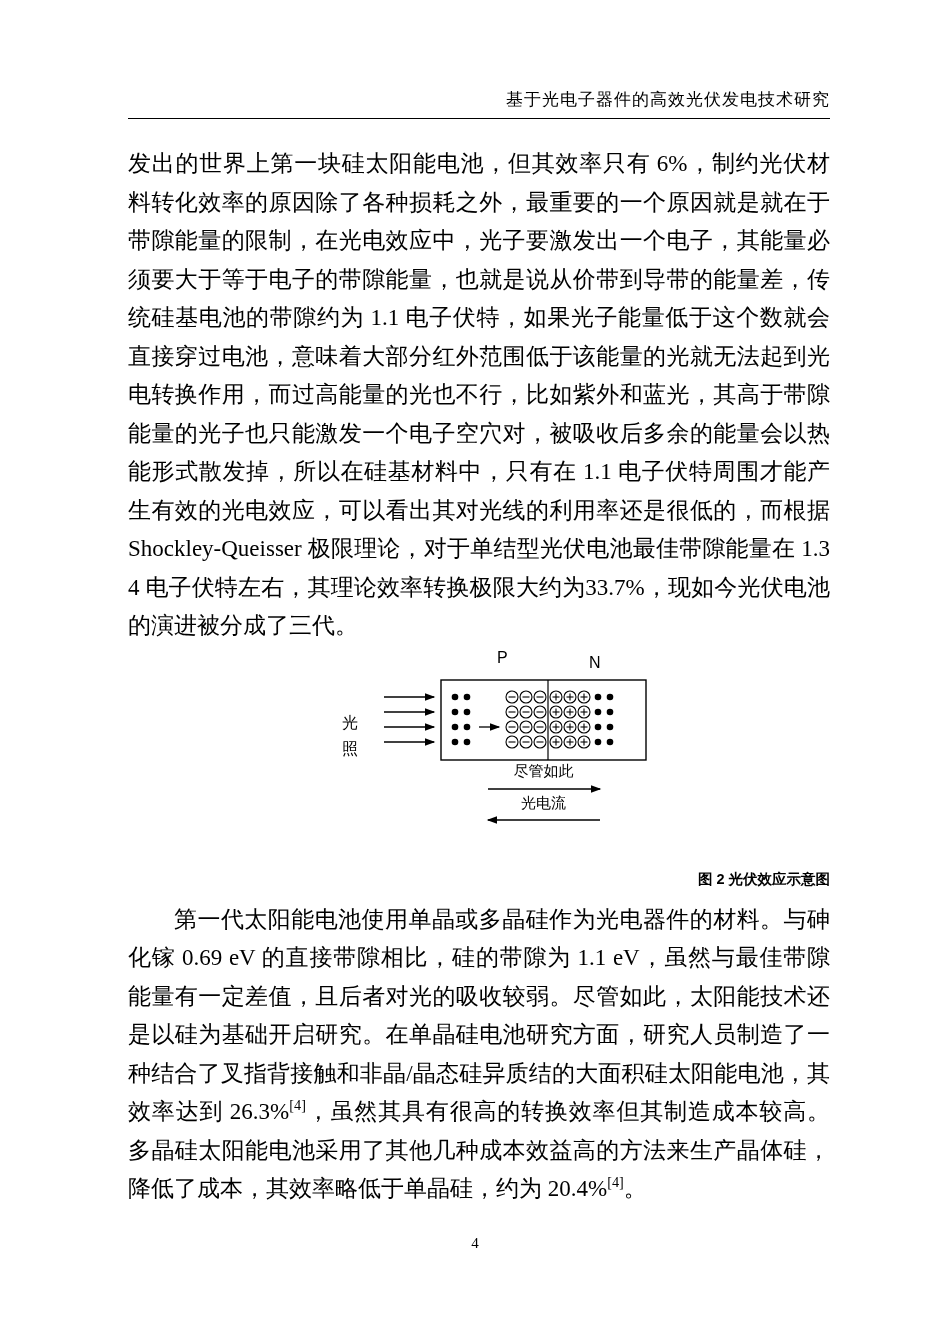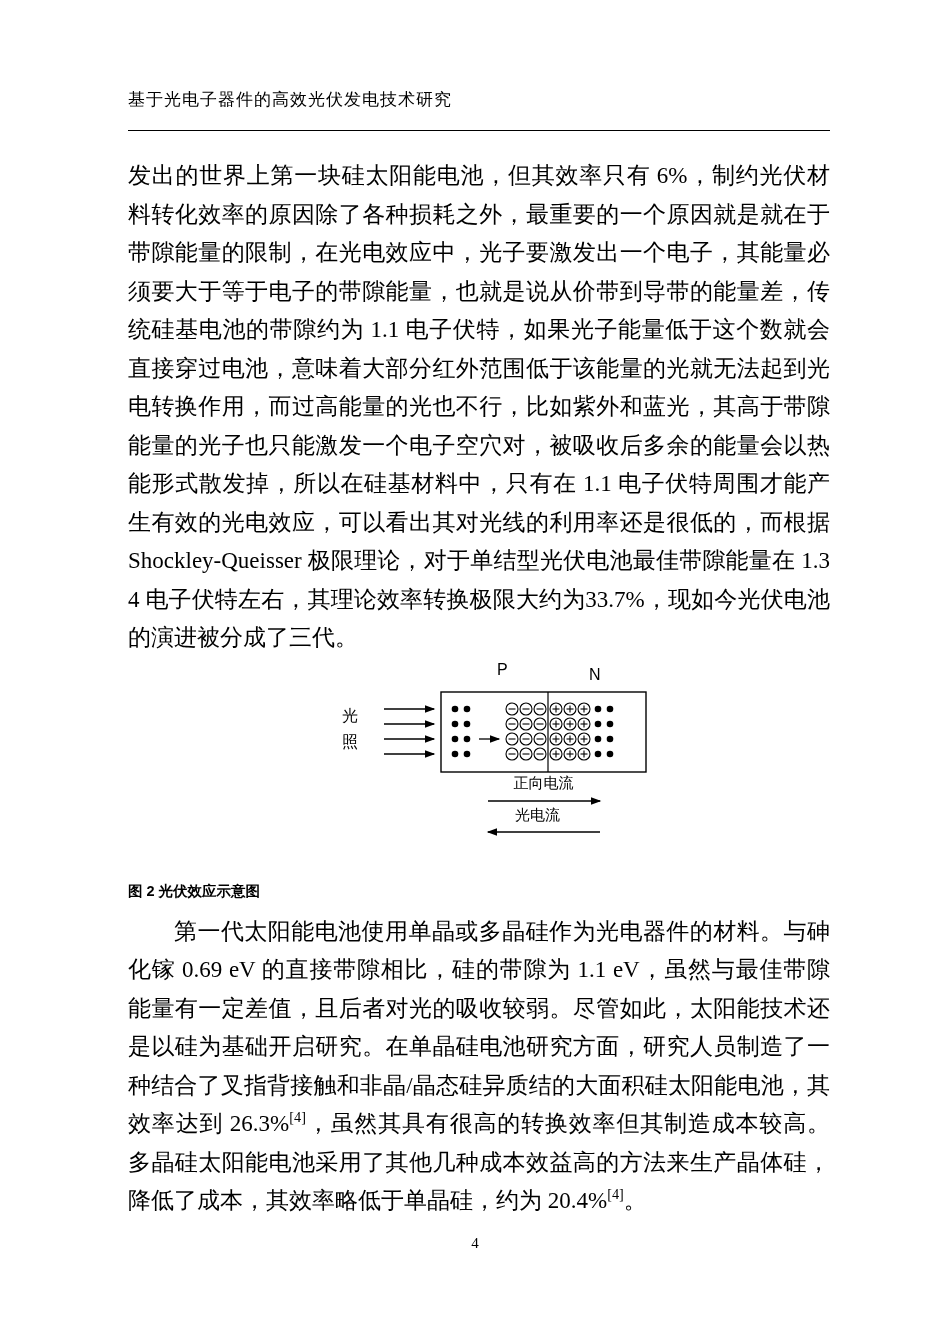--- a/index.html
+++ b/index.html
@@ -8,23 +8,23 @@
     width:950px; height:1344px;
     margin:0 auto;
     background:#ffffff;
     box-sizing:border-box;
     padding:88px 120px 0 128px;
     font-family:"Liberation Serif","DejaVu Serif",serif;
     color:#000;
     overflow:hidden;
   }
   .header {
-    text-align:left;
+    text-align:right;
     font-size:17px;
-    padding-bottom:19px;
+    padding-bottom:7px;
     border-bottom:1.5px solid #000;
     letter-spacing:1px;
   }
   .content { margin-top:26px; }
   .para {
     margin:0;
     font-size:23px;
     line-height:38.5px;
     text-align:justify;
     text-justify:inter-ideograph;
@@ -40,30 +40,30 @@
   .figure svg { position:absolute; left:0; top:0; }
   .fig-label {
     position:absolute;
     font-size:15px;
     line-height:20px;
     white-space:nowrap;
   }
   .label-p { left:169px; top:-2px; font-size:16px; font-family:"Liberation Sans",sans-serif; }
   .label-n { left:261px; top:3px; font-size:16px; font-family:"Liberation Sans",sans-serif; }
   .label-light {
-    left:14px; top:41px;
+    left:14px; top:60px;
     width:18px;
     white-space:normal;
     word-break:break-all;
     font-size:16px; line-height:26px;
   }
   .label-forward { left:113px; top:111px; width:205px; text-align:center; white-space:nowrap; }
-  .label-photo   { left:107px; top:143px; width:205px; text-align:center; white-space:nowrap; }
+  .label-photo   { left:113px; top:143px; width:205px; text-align:center; white-space:nowrap; }
   .caption {
-    text-align:left;
+    text-align:right;
     font-family:"Liberation Sans","DejaVu Sans",sans-serif;
     font-weight:bold;
     font-size:14.5px;
     margin:20px 0 12px 0;
   }
   .footer {
     position:absolute;
     left:0; right:0; bottom:92px;
     text-align:center;
     font-size:15px;
@@ -163,21 +163,21 @@
             <circle cx="282" cy="92" r="3.3"></circle>
         </g>
 
         <line x1="160" y1="139" x2="272" y2="139" stroke="#000" stroke-width="1.3" marker-end="url(#arrR)"></line>
         <line x1="272" y1="170" x2="160" y2="170" stroke="#000" stroke-width="1.3" marker-end="url(#arrR)"></line>
       </svg>
 
       <div class="fig-label label-p">P</div>
       <div class="fig-label label-n">N</div>
       <div class="fig-label label-light">光照</div>
-      <div class="fig-label label-forward">正向电流</div>
+      <div class="fig-label label-forward">尽管如此</div>
       <div class="fig-label label-photo">光电流</div>
     </div>
 
     <div class="caption">图 2 光伏效应示意图</div>
 
     <p class="para indented"><span>第一代太阳能电池使用单晶或多晶硅作为光电器件的材料。与砷化镓 0.69 eV 的直接带隙相比，硅的带隙为 1.1 eV，虽然与最佳带隙能量有一定差值，且后者对光的吸收较弱。尽管如此，太阳能技术还是以硅为基础开启研究。在单晶硅电池研究方面，研究人员制造了一种结合了叉指背接触和非晶/晶态硅异质结的大面积硅太阳能电池，其效率达到 26.3%</span><sup>[4]</sup><span>，虽然其具有很高的转换效率但其制造成本较高。多晶硅太阳能电池采用了其他几种成本效益高的方法来生产晶体硅，降低了成本，其效率略低于单晶硅，约为 20.4%</span><sup>[4]</sup><span>。</span></p>
 
   </div>
 
   <div class="footer">

